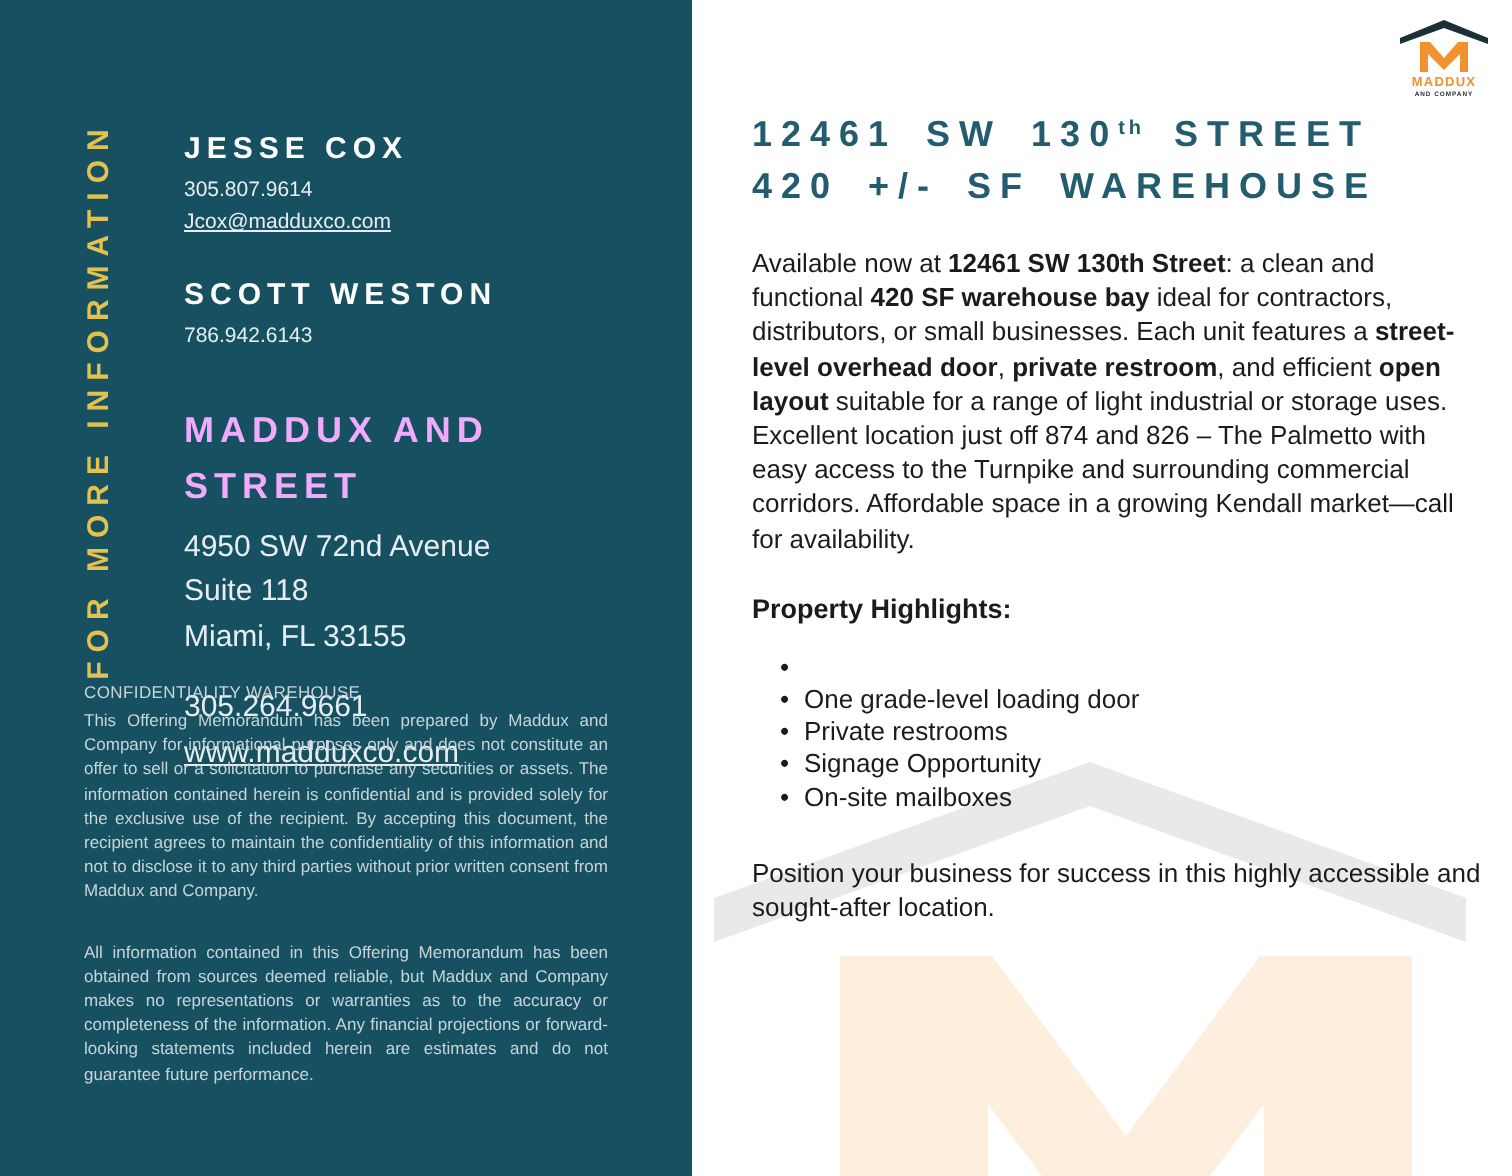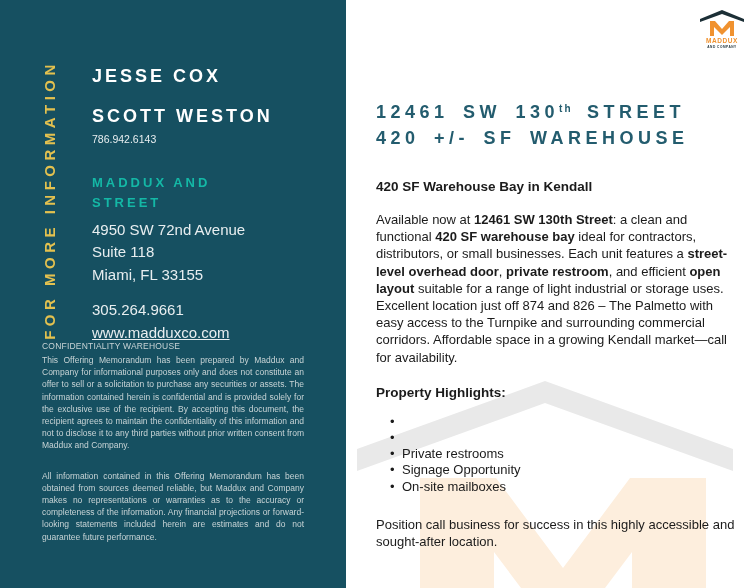--- a/index.html
+++ b/index.html
@@ -16,43 +16,43 @@
   }
   .vertical-label{
     position:absolute;left:-90px;top:191px;width:280px;height:18px;
     transform:rotate(-90deg);
     text-align:center;
     color:var(--accent_yellow,#e3c14f);
     font-size:15px;font-weight:bold;letter-spacing:4.5px;white-space:nowrap;
   }
   .contacts{position:absolute;left:92px;top:66px;width:230px;}
   .contact-name{
-    font-size:18px;font-weight:bold;letter-spacing:3px;color:#fff;
+    font-size:15px;font-weight:bold;letter-spacing:3px;color:#fff;
     margin:0 0 4px 0;white-space:nowrap;
   }
   .contact-line{font-size:10.5px;line-height:1.55;color:#e8eef0;}
   a.link{color:#e8eef0;text-decoration:underline;}
   .contact-block{margin-bottom:19px;}
   .company-block{margin-top:26px;}
   .company-name{
-    font-size:13px;font-weight:bold;letter-spacing:3px;color:#14b8a6;
+    font-size:18px;font-weight:bold;letter-spacing:3px;color:#f0abfc;
     line-height:1.55;margin:0 0 5px 0;white-space:nowrap;
   }
   .addr-line{font-size:15px;line-height:1.5;color:#e8eef0;}
   .company-phone{margin-top:13px;}
   .disclaimer{
     position:absolute;left:42px;top:341px;width:262px;
     color:var(--disclaimer_text,#c8d4d6);
   }
   .disclaimer-title{font-size:8.5px;letter-spacing:.2px;margin:0 0 3px 0;}
   .disclaimer p{
     font-size:8.5px;line-height:12.2px;text-align:justify;margin:0 0 18px 0;
   }
   
-  .content{position:absolute;left:376px;top:0;width:366px;z-index:1;color:#1b1b1b;margin-top:44px;}
+  .content{position:absolute;left:376px;top:0;width:366px;z-index:1;color:#1b1b1b;}
   .page-title{
     margin-top:52px;color:var(--title_teal,#235c6e);
     font-weight:bold;font-size:18px;letter-spacing:4.5px;word-spacing:5px;
     line-height:26px;white-space:nowrap;
   }
   .page-title sup{font-size:10px;vertical-align:6px;letter-spacing:2px;}
   .subtitle{margin-top:28px;font-size:13.5px;font-weight:bold;}
   .intro{margin-top:17px;font-size:13px;line-height:17.2px;width:368px;}
   .highlights-title{margin-top:19px;font-size:13.5px;font-weight:bold;}
   .highlights{margin-top:14px;}
@@ -71,20 +71,22 @@
     <polygon points="545,381 733,449 733,471 545,403 357,471 357,449" style="fill:var(--watermark_gray,#e9e9e9)"></polygon>
     <polygon points="420,640 420,478 496,478 563,568 630,478 706,478 706,640 632,640 632,552 563,644 494,552 494,640" style="fill:var(--watermark_peach,#fdeedd)"></polygon>
   </svg>
 
   <aside class="sidebar">
     <div class="vertical-label">FOR MORE INFORMATION</div>
 
     <div class="contacts">
       <div class="contact-block">
         <div class="contact-name">JESSE COX</div>
+        <div class="contact-line">305.807.9614</div>
+        <div class="contact-line"><a class="link">Jcox@madduxco.com</a></div>
       </div>
 
       <div class="contact-block">
         <div class="contact-name">SCOTT WESTON</div>
         <div class="contact-line">786.942.6143</div>
       </div>
 
       <div class="company-block">
         <div class="company-name">
           <div>MADDUX AND</div>
@@ -113,42 +115,42 @@
       <text x="22" y="38" text-anchor="middle" font-size="3.2" font-weight="bold" font-family="Liberation Sans, sans-serif" letter-spacing="0.5" style="fill:var(--logo_dark,#1c2f36)">AND COMPANY</text>
     </svg>
   </div>
 
   <main class="content">
     <div class="page-title">
       <div><span>12461 SW 130</span><sup>th</sup><span> STREET</span></div>
       <div>420 +/- SF WAREHOUSE</div>
     </div>
 
-    <div class="subtitle">420 SF Warehouse Bay in Kendall</div>
 
     <div class="intro">Available now at <b>12461 SW 130th Street</b>: a clean and functional <b>420 SF warehouse bay</b> ideal for contractors, distributors, or small businesses. Each unit features a <b>street-level overhead door</b>, <b>private restroom</b>, and efficient <b>open layout</b> suitable for a range of light industrial or storage uses. Excellent location just off 874 and 826 – The Palmetto with easy access to the Turnpike and surrounding commercial corridors. Affordable space in a growing Kendall market—call for availability.</div>
 
     <div class="highlights-title">Property Highlights:</div>
 
     <div class="highlights">
         <div class="bullet-row">
           <span class="bullet">•</span>
         </div>
         <div class="bullet-row">
           <span class="bullet">•</span>
+          <span>One grade-level loading door</span>
         </div>
         <div class="bullet-row">
           <span class="bullet">•</span>
           <span>Private restrooms</span>
         </div>
         <div class="bullet-row">
           <span class="bullet">•</span>
           <span>Signage Opportunity</span>
         </div>
         <div class="bullet-row">
           <span class="bullet">•</span>
           <span>On-site mailboxes</span>
         </div>
       </div>
 
-    <div class="closing">Position call business for success in this highly accessible and sought-after location.</div>
+    <div class="closing">Position your business for success in this highly accessible and sought-after location.</div>
   </main>
 </div>
 
 </body></html>

